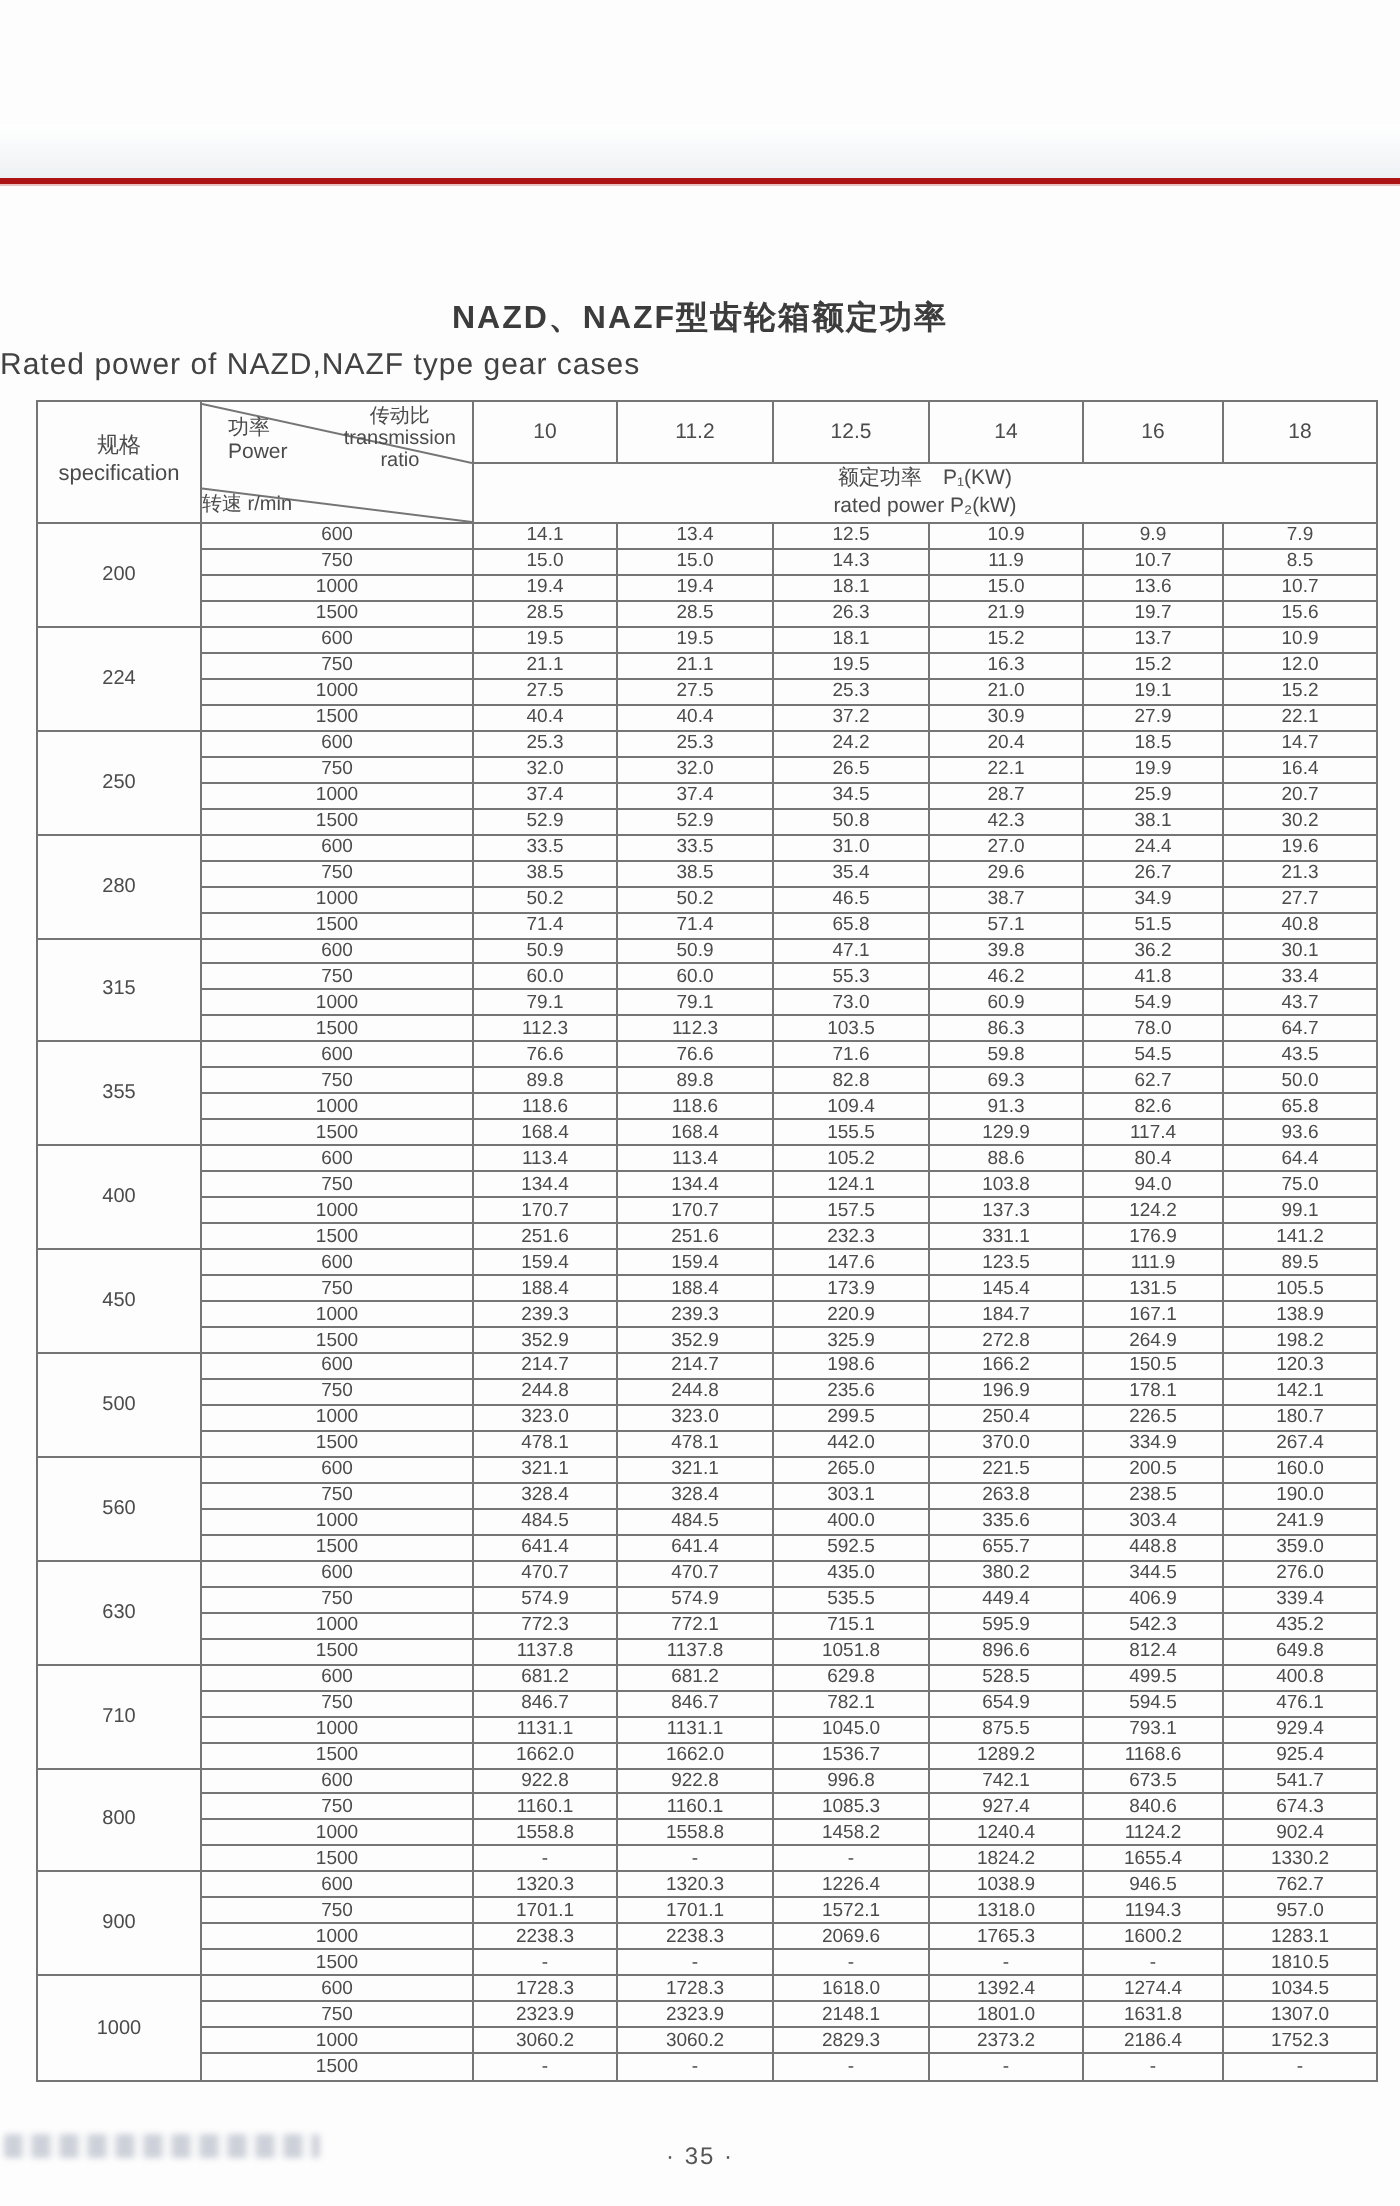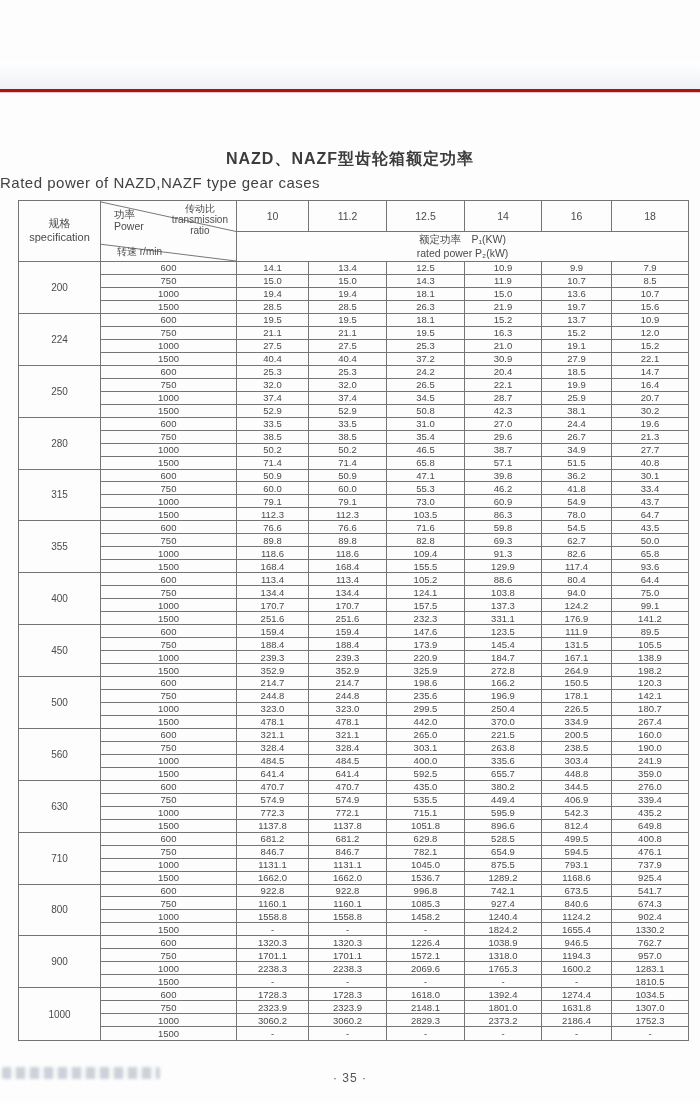--- a/index.html
+++ b/index.html
@@ -46,21 +46,21 @@
   .diag-svg { position:absolute; left:0; top:0; width:100%; height:100%; }
   .diag-power {
     position:absolute; left:13px; top:7px; text-align:left;
     font-size:10.5px; line-height:1.15; color:#4b4b4b;
   }
   .diag-ratio {
     position:absolute; right:8px; top:2px; text-align:center;
     font-size:10px; line-height:1.1; color:#4b4b4b;
   }
   .diag-speed {
-    position:absolute; left:16px; bottom:2px; text-align:right;
+    position:absolute; left:0; bottom:2px; text-align:right;
     font-size:10px; color:#4b4b4b;
   }
   th.rated-head { font-size:10.5px; line-height:1.3; color:#4b4b4b; }
   .gear-table tbody td { font-size:9.5px; }
   .gear-table tbody td.spec-cell { font-size:10px; }
   .page-number {
     position:absolute; left:0; top:1071px; width:700px;
     text-align:center; font-size:12px; color:#555555; letter-spacing:1px;
   }
   .smudge {
@@ -556,21 +556,21 @@
           <td class="val-cell">594.5</td>
           <td class="val-cell">476.1</td>
         </tr>
         <tr>
           <td class="speed-cell">1000</td>
           <td class="val-cell">1131.1</td>
           <td class="val-cell">1131.1</td>
           <td class="val-cell">1045.0</td>
           <td class="val-cell">875.5</td>
           <td class="val-cell">793.1</td>
-          <td class="val-cell">737.9</td>
+          <td class="val-cell">929.4</td>
         </tr>
         <tr>
           <td class="speed-cell">1500</td>
           <td class="val-cell">1662.0</td>
           <td class="val-cell">1662.0</td>
           <td class="val-cell">1536.7</td>
           <td class="val-cell">1289.2</td>
           <td class="val-cell">1168.6</td>
           <td class="val-cell">925.4</td>
         </tr>

